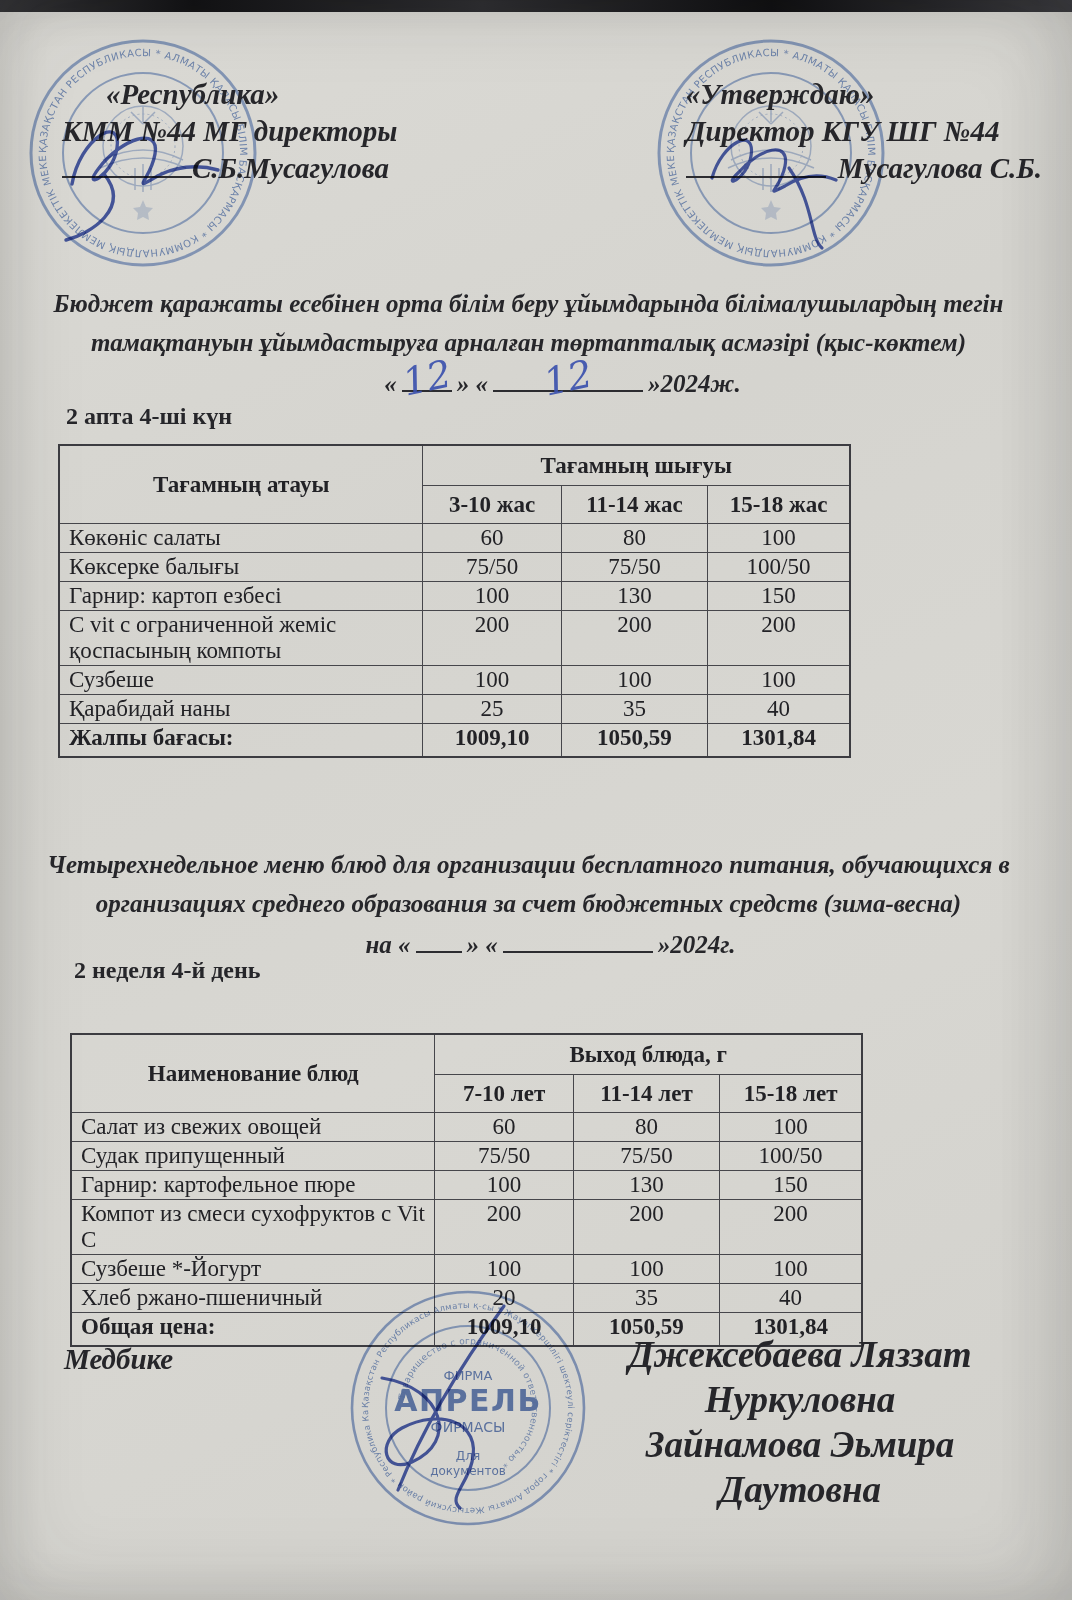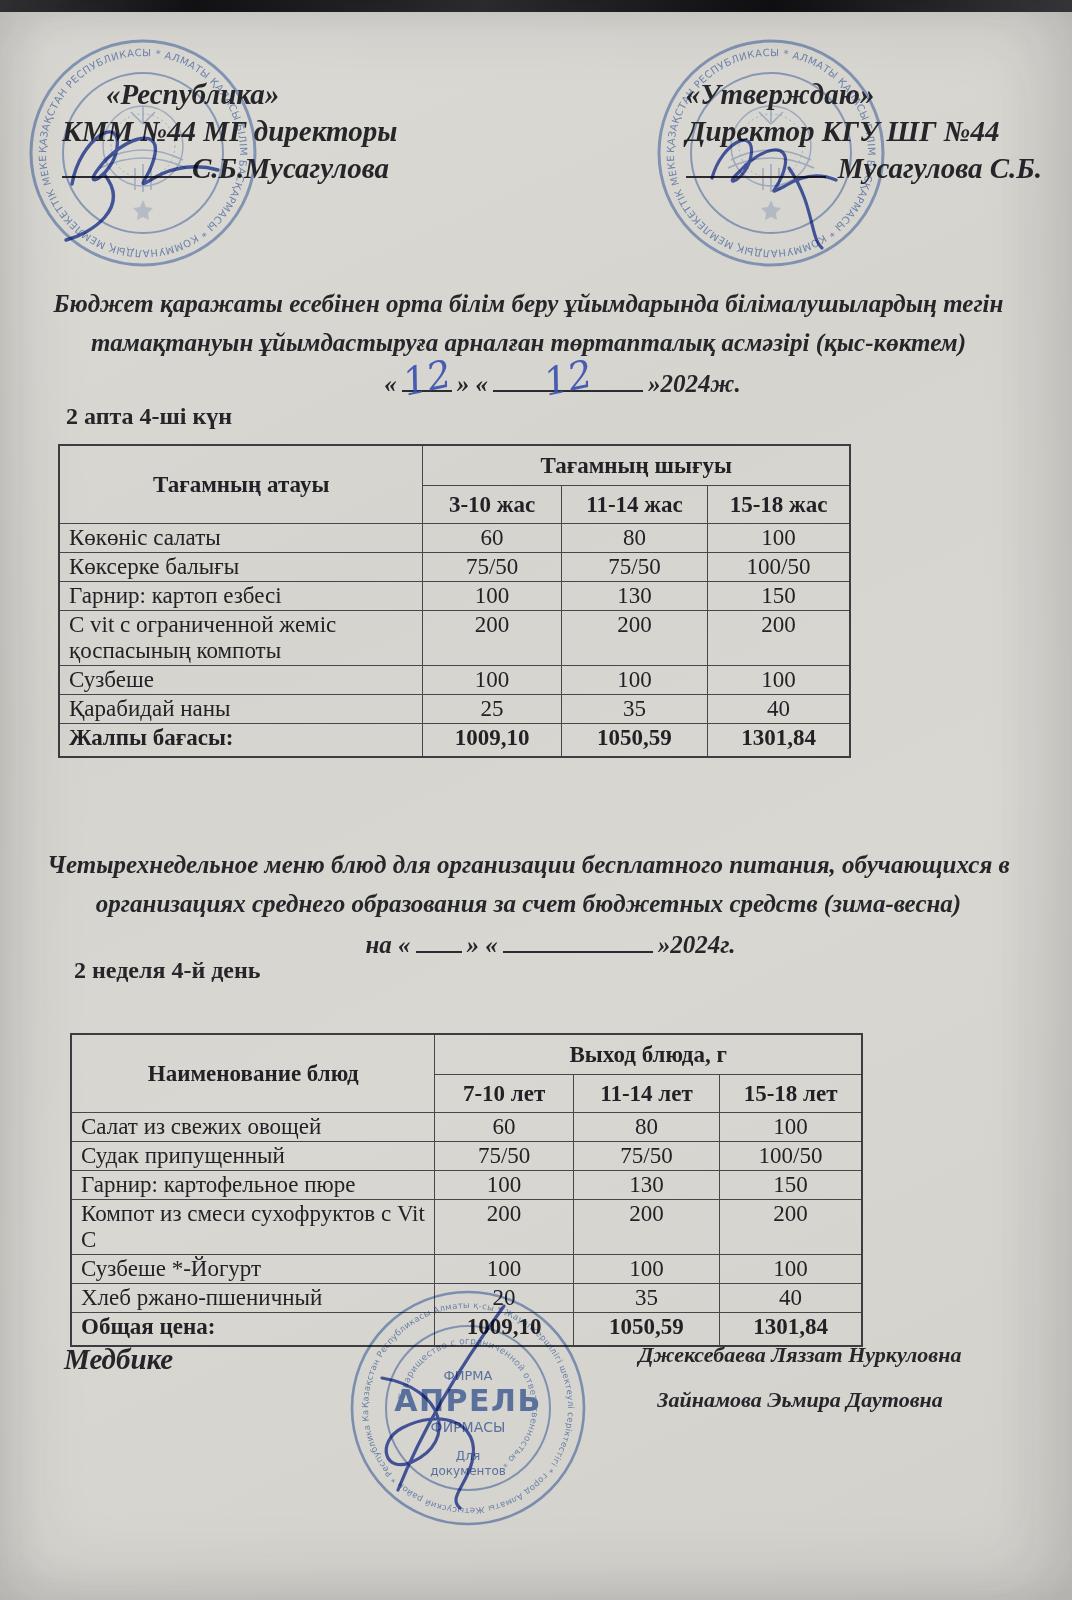--- a/index.html
+++ b/index.html
@@ -54,21 +54,21 @@
   .menu-table th.age-h {height:31px;}
   .menu-table td {padding:1px 9px; line-height:26px; vertical-align:top;}
   .menu-table td.val {text-align:center; padding:1px 2px;}
   .menu-table tr.total td {font-weight:bold; height:30px;}
   .t-kk {left:58px; top:444px;}
   .t-ru {left:70px; top:990px;margin-top:43px;}
 
   
   .footer-org  {left:64px; top:1336px; font-size:29px; line-height:46px; font-weight:bold; font-style:italic;}
   .footer-names {left:575px; top:1332px; width:450px; text-align:center;
-    font-size:22px; line-height:45px; font-weight:bold; font-style:italic;}
+    font-size:37px; line-height:45px; font-weight:bold; font-style:italic;}
 
   
   .stamp {mix-blend-mode:multiply; opacity:.88;}
   .sig   {mix-blend-mode:multiply;}
   .stamp text {font-family:"DejaVu Sans", sans-serif;}
 </style>
 </head>
 <body>
 
 <div class="paper">

